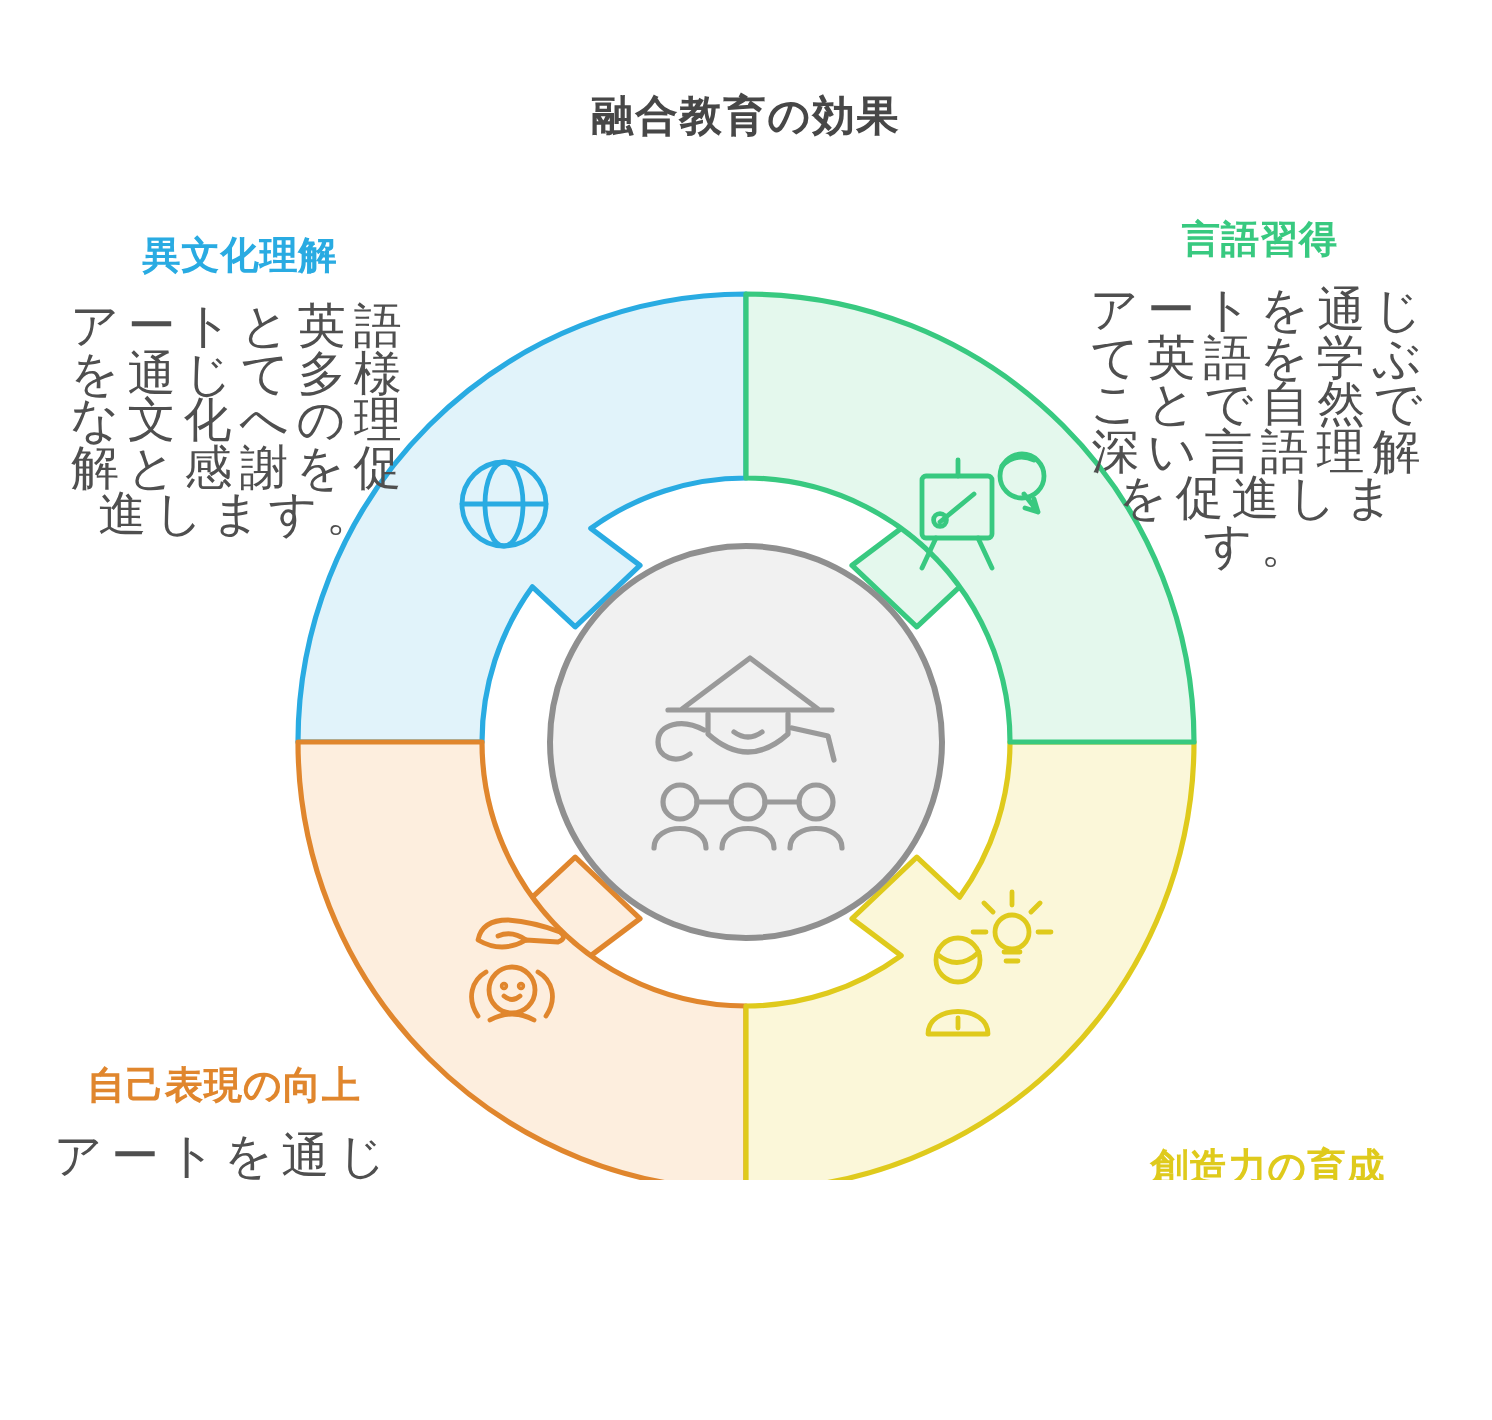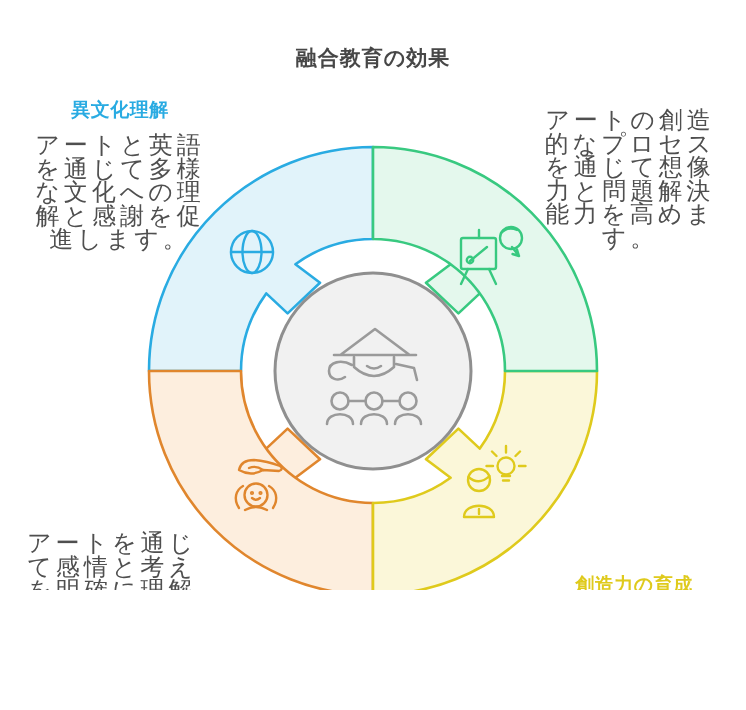--- a/index.html
+++ b/index.html
@@ -90,30 +90,32 @@
       <circle cx="340" cy="401" r="8.5"></circle>
       <circle cx="374" cy="401" r="8.5"></circle>
       <circle cx="408" cy="401" r="8.5"></circle>
       <path d="M348.5,401 L365.5,401 M382.5,401 L399.5,401"></path>
       <path d="M327,424 C327,411 353,411 353,424"></path>
       <path d="M361,424 C361,411 387,411 387,424"></path>
       <path d="M395,424 C395,411 421,411 421,424"></path>
     </g>
   </svg>
 
-  <div class="label" style="left:22px; top:97px;">
+  <div class="label" style="left:22px; top:116px;">
     <h2 style="color: rgb(41, 171, 226);">異文化理解</h2>
     <p>アートと英語を通じて多様な文化への理解と感謝を促進します。</p>
   </div>
 
   <div class="label" style="left:532px; top:108px;">
-    <p>アートの創造的なプロセスを通じて想像力と問題解決能力を高めます。</p>
+    <h2 style="color: rgb(56, 201, 128);">言語習得</h2>
+    <p>アートを通じて英語を学ぶことで自然で深い言語理解を促進します。</p>
   </div>
 
   <div class="label" style="left:14px; top:531px;">
+    <h2 style="color: rgb(224, 134, 45);">自己表現の向上</h2>
     <p>アートを通じて感情と考えを明確に理解し伝える能力を向上させます。</p>
   </div>
 
   <div class="label" style="left:536px; top:531px;">
     <h2 style="color: rgb(223, 202, 28); margin-top: 41px;">創造力の育成</h2>
   </div>
 
 </div>
 
 </body></html>

